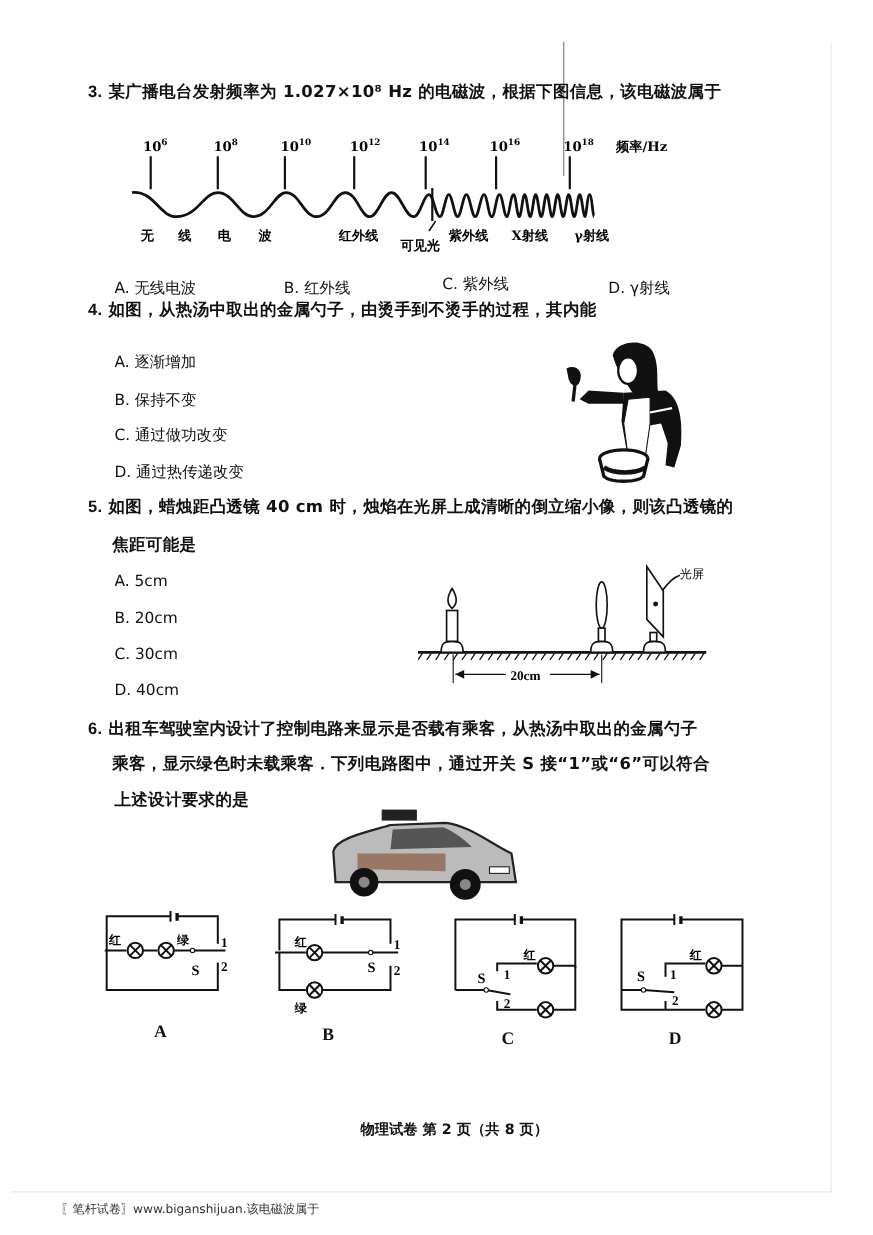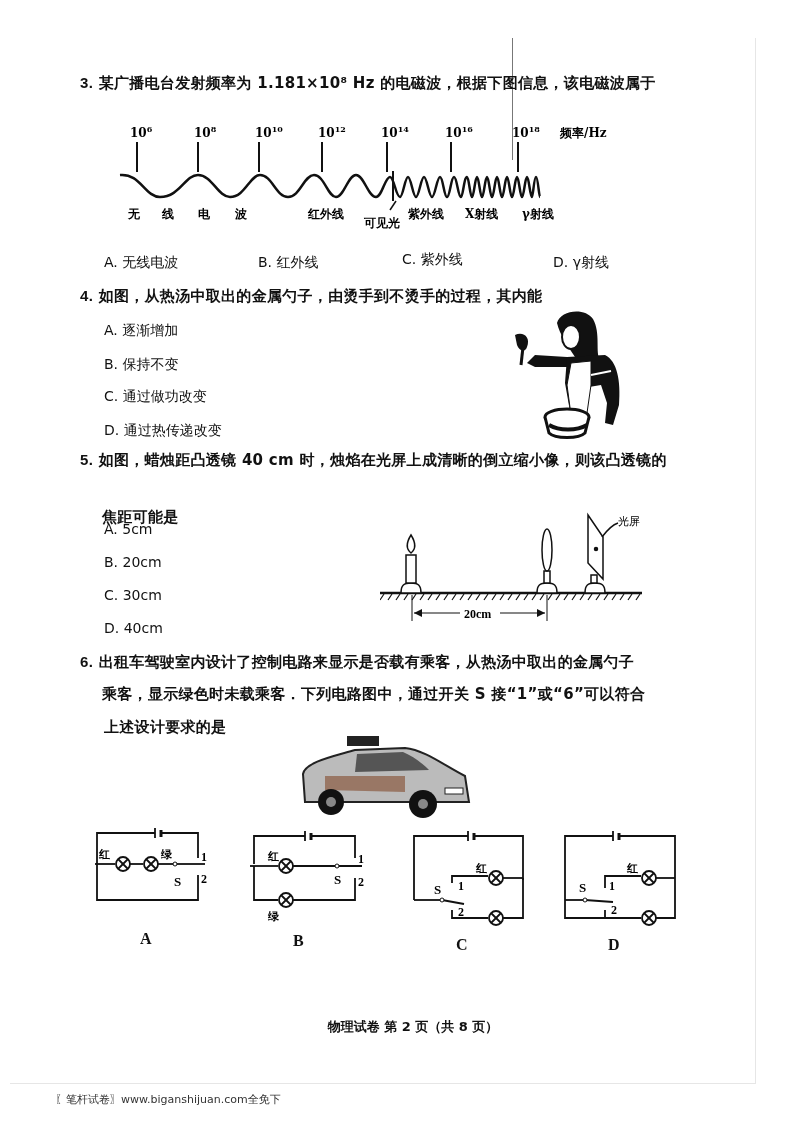--- a/index.html
+++ b/index.html
@@ -27,21 +27,21 @@
     .watermark { position: absolute; left: 55px; top: 1092px; font-size: 11px; color: #333; font-family: "DejaVu Sans", sans-serif; }
   </style>
 </head>
 <body>
 
 <div class="page-border"></div>
 <div class="scan-line"></div>
 
 <div class="txt" style="left:80px;top:73px;">
   <span class="q-num">3.</span>
-  <span>某广播电台发射频率为 1.181×10⁸ Hz 的电磁波，根据下图信息，该电磁波属于</span>
+  <span>某广播电台发射频率为 1.027×10⁸ Hz 的电磁波，根据下图信息，该电磁波属于</span>
 </div>
 
 <svg class="spectrum" viewBox="0 0 560 125">
 
   <g font-size="12">
     <text x="30" y="22">10<tspan dy="-5" font-size="8">6</tspan></text>
     <text x="94" y="22">10<tspan dy="-5" font-size="8">8</tspan></text>
     <text x="155" y="22">10<tspan dy="-5" font-size="8">10</tspan></text>
     <text x="218" y="22">10<tspan dy="-5" font-size="8">12</tspan></text>
     <text x="281" y="22">10<tspan dy="-5" font-size="8">14</tspan></text>
@@ -75,21 +75,21 @@
     <text x="365" y="103">X射线</text>
     <text x="422" y="103">γ射线</text>
   </g>
 </svg>
 
 <div class="opt" style="left:104px;top:252px;"><span>A.</span> <span>无线电波</span></div>
 <div class="opt" style="left:258px;top:252px;"><span>B.</span> <span>红外线</span></div>
 <div class="opt" style="left:402px;top:249px;"><span>C.</span> <span>紫外线</span></div>
 <div class="opt" style="left:553px;top:252px;"><span>D.</span> <span>γ射线</span></div>
 
-<div class="txt" style="left:80px;top:286px;">
+<div class="txt" style="left:80px;top:271px;">
   <span class="q-num">4.</span>
   <span>如图，从热汤中取出的金属勺子，由烫手到不烫手的过程，其内能</span>
 </div>
 <div class="opt" style="left:104px;top:320px;"><span>A.</span> <span>逐渐增加</span></div>
 <div class="opt" style="left:104px;top:354px;"><span>B.</span> <span>保持不变</span></div>
 <div class="opt" style="left:104px;top:386px;"><span>C.</span> <span>通过做功改变</span></div>
 <div class="opt" style="left:104px;top:420px;"><span>D.</span> <span>通过热传递改变</span></div>
 
 <svg class="figure" style="left:505px;top:305px;" width="125" height="135" viewBox="0 0 125 135">
 
@@ -107,21 +107,21 @@
 
   <ellipse cx="62" cy="112" rx="22" ry="8" fill="#fff" stroke="#111" stroke-width="3"></ellipse>
   <path d="M40,112 L44,128 C50,134 74,134 80,128 L84,112" fill="#fff" stroke="#111" stroke-width="3"></path>
   <path d="M44,120 C54,126 72,126 82,120" fill="none" stroke="#111" stroke-width="4"></path>
 </svg>
 
 <div class="txt" style="left:80px;top:450px;">
   <span class="q-num">5.</span>
   <span>如图，蜡烛距凸透镜 40 cm 时，烛焰在光屏上成清晰的倒立缩小像，则该凸透镜的</span>
 </div>
-<div class="txt" style="left:102px;top:485px;margin-top:22px;">焦距可能是</div>
+<div class="txt" style="left:102px;top:485px;">焦距可能是</div>
 
 <div class="opt" style="left:104px;top:519px;"><span>A.</span> <span>5cm</span></div>
 <div class="opt" style="left:104px;top:552px;"><span>B.</span> <span>20cm</span></div>
 <div class="opt" style="left:104px;top:585px;"><span>C.</span> <span>30cm</span></div>
 <div class="opt" style="left:104px;top:618px;"><span>D.</span> <span>40cm</span></div>
 
 <svg class="figure" style="left:380px;top:505px;" width="265" height="120" viewBox="0 0 265 120">
 
   <line x1="0" y1="88" x2="262" y2="88" stroke="#111" stroke-width="2.5"></line>
   <g stroke="#111" stroke-width="1.2">
@@ -321,13 +321,13 @@
     <text x="64" y="44">红</text>
       <text x="70" y="110">绿</text>
     <text x="16" y="64" font-family="Liberation Serif" font-size="13">S</text>
     <text x="46" y="62" font-family="Liberation Serif" font-size="12">1</text>
     <text x="48" y="86" font-family="Liberation Serif" font-size="12">2</text>
   </g>
 </svg>
 <div class="circuit-label" style="left:608px;top:936px;">D</div>
 
 <div class="footer">物理试卷 第 2 页（共 8 页）</div>
-<div class="watermark">〖笔杆试卷〗www.biganshijuan.com全免下</div>
+<div class="watermark">〖笔杆试卷〗www.biganshijuan.该电磁波属于</div>
 
 </body></html>

